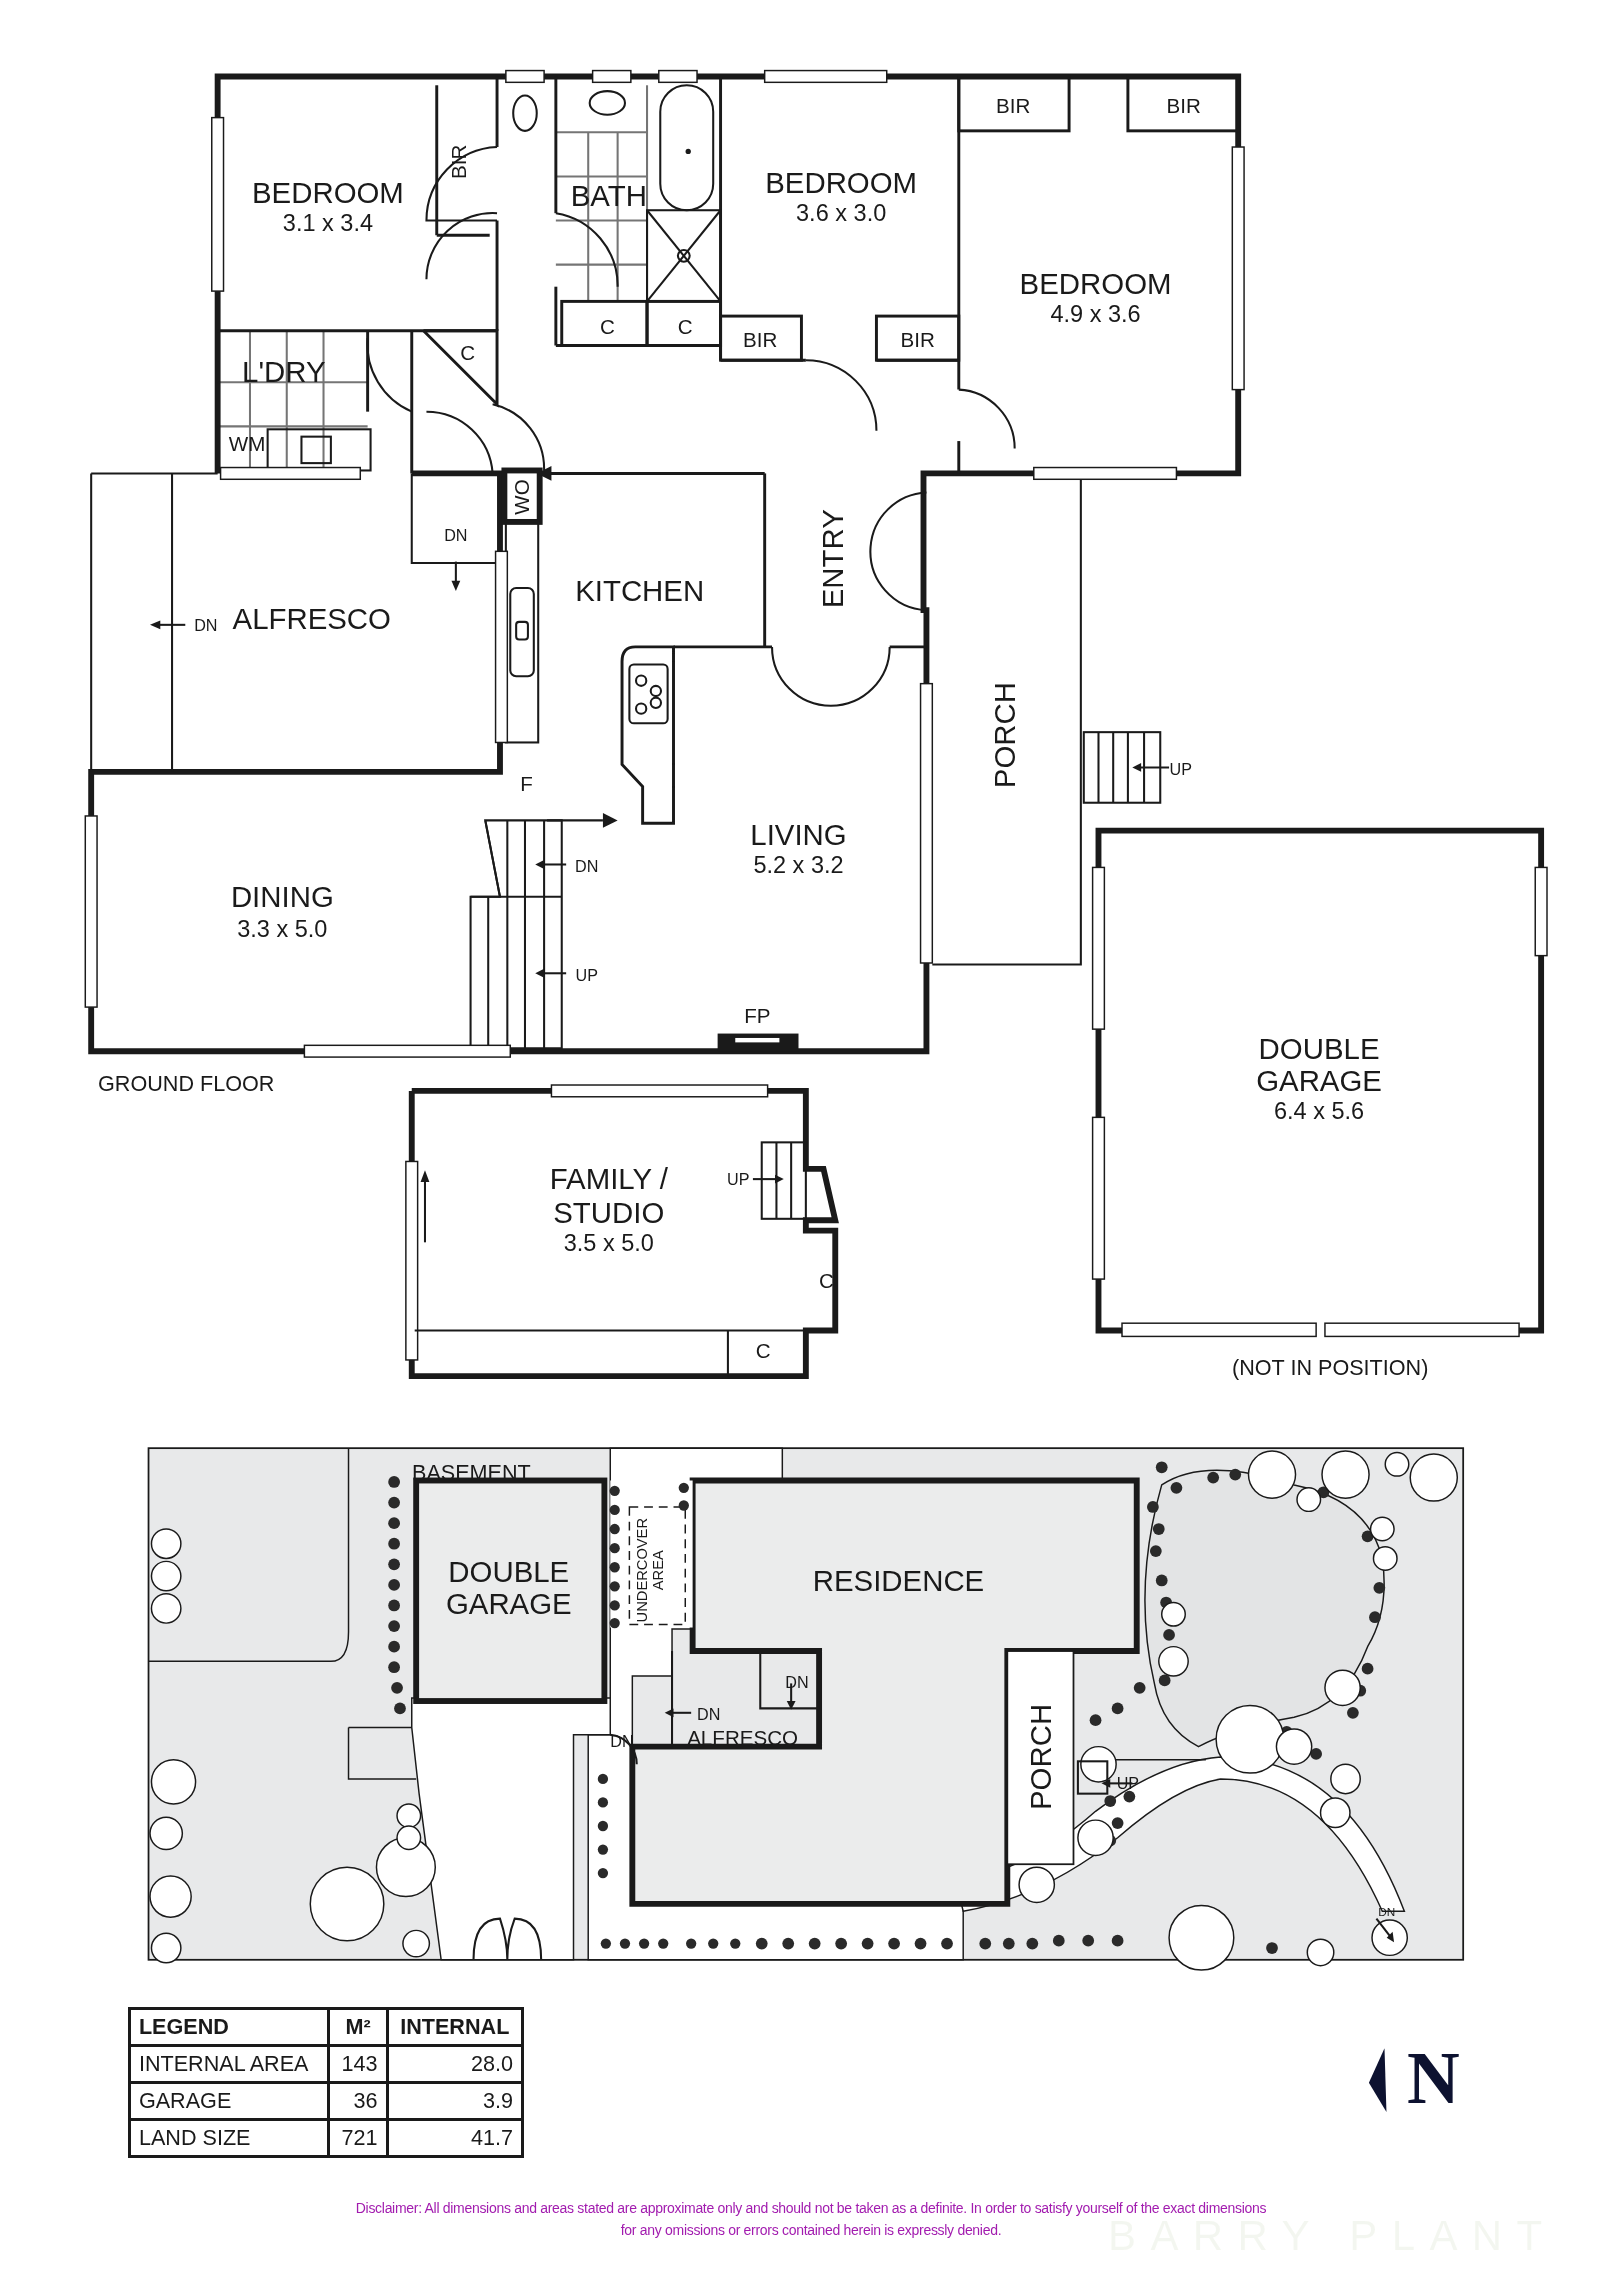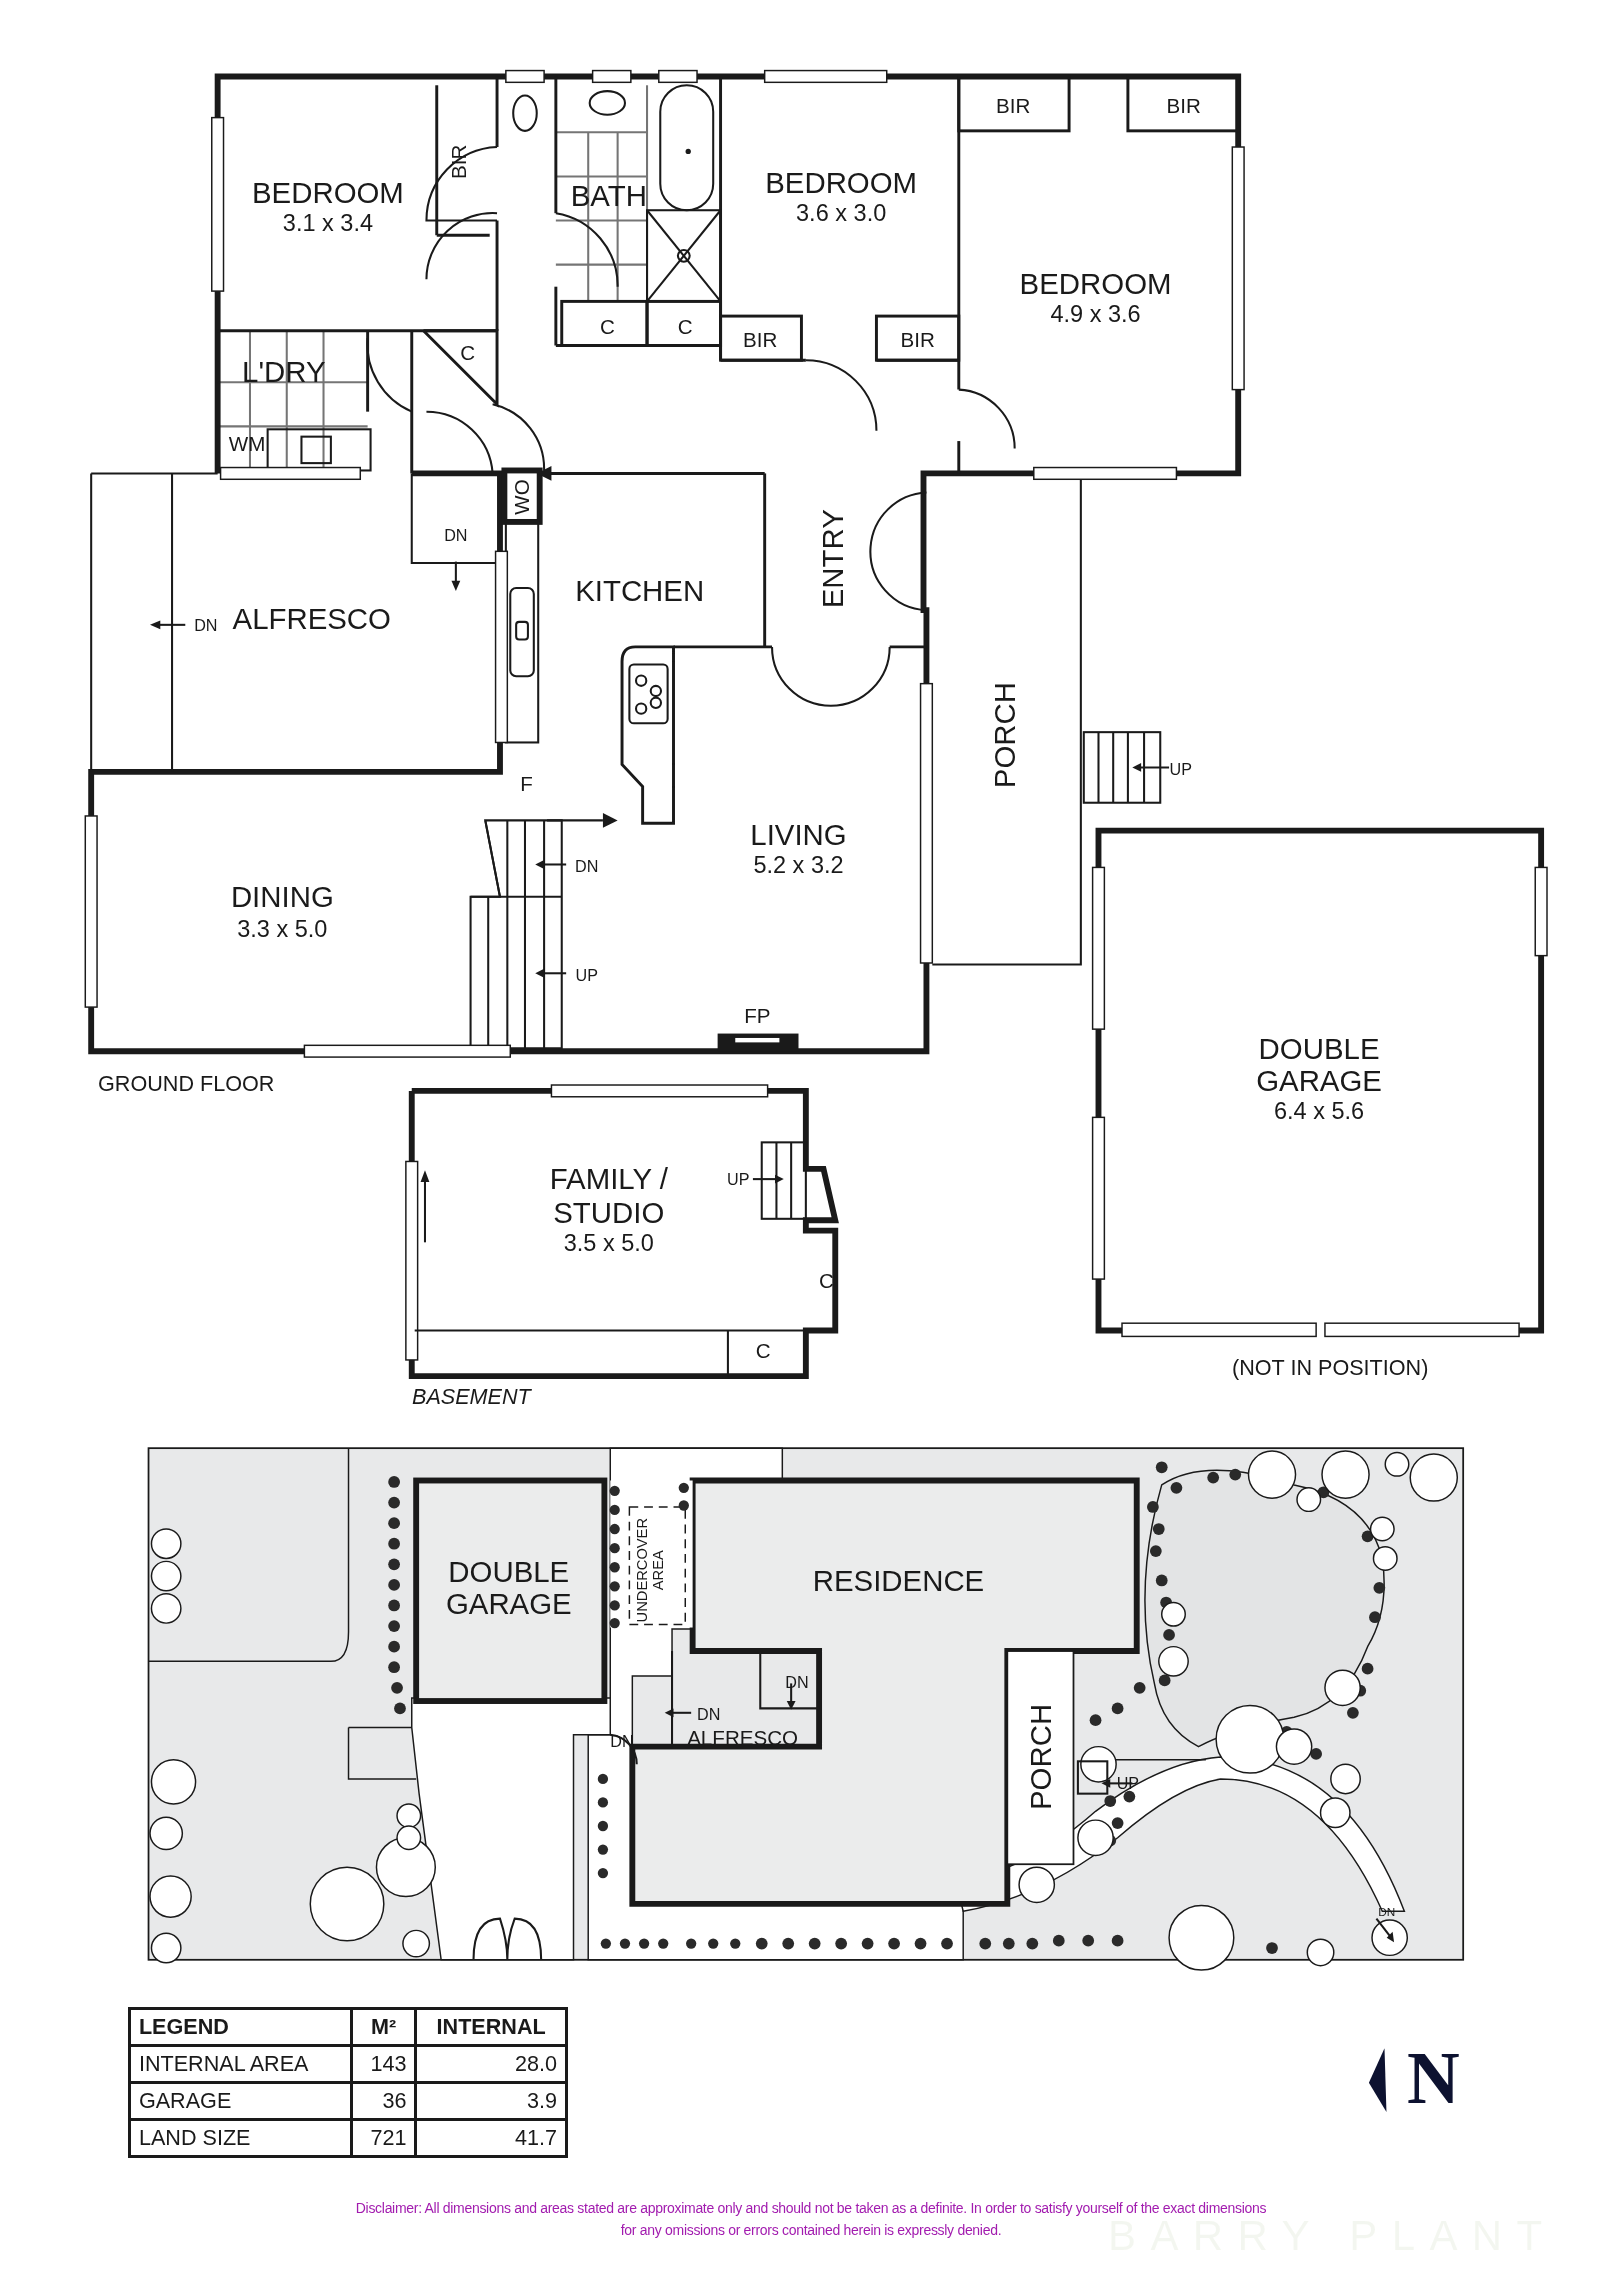--- a/index.html
+++ b/index.html
@@ -11,21 +11,21 @@
   .small { font-size:14px; }
   .tiny { font-size:11px; }
   .wall { stroke:#1a1a1a; stroke-width:4; fill:none; }
   .thin { stroke:#1a1a1a; stroke-width:1.4; fill:none; }
   .mid { stroke:#1a1a1a; stroke-width:2; fill:none; }
   .win { stroke:#1a1a1a; stroke-width:1; fill:#fff; }
   .garden { fill:#e8e9ea; stroke:#1a1a1a; stroke-width:1.2; }
   .bld { fill:#ebecec; stroke:#1a1a1a; stroke-width:4; }
   .shrub { fill:#2a2a2a; }
   .tree { fill:#ffffff; stroke:#1a1a1a; stroke-width:1; }
-  .legend { position:absolute; left:128px; top:2007px; width:440px; border-collapse:collapse; font-family:"Liberation Sans", sans-serif; }
+  .legend { position:absolute; left:128px; top:2007px; width:396px; border-collapse:collapse; font-family:"Liberation Sans", sans-serif; }
   .legend td, .legend th { border:3.3px solid #1a1a1a; height:34px; font-size:21.6px; padding:0 7.9px; }
   .legend th { font-weight:bold; text-align:center; }
   .legend th:first-child, .legend td:first-child { text-align:left; }
   .legend td { text-align:right; }
   .disclaimer { position:absolute; left:52px; top:2197px; width:1518px; text-align:center; font-size:14px; line-height:22px; color:#a21caf; font-family:"Liberation Sans", sans-serif; letter-spacing:-0.3px; }
   .north { position:absolute; left:1361px; top:2042px; width:131px; height:79px; }
   .north-n { position:absolute; left:46px; top:-5.2px; font-family:"Liberation Serif", serif; font-weight:bold; font-size:73px; color:#0d1230; }
   .watermark { position:absolute; left:1108px; top:2212px; font-size:42px; letter-spacing:14.4px; color:#4d7c0f; opacity:0.06; font-family:"Liberation Sans", sans-serif; }
   .ground-label, .basement-label, .nip-label { position:absolute; font-size:21.6px; font-family:"Liberation Sans", sans-serif; }
 </style>
@@ -410,21 +410,21 @@
     <text class="lbl room" x="715" y="1195" text-anchor="middle" transform="rotate(-90 715 1195)">PORCH</text>
     <text class="lbl tiny" x="542" y="1148" text-anchor="middle">DN</text>
     <text class="lbl tiny" x="482" y="1170" text-anchor="middle">DN</text>
     <text class="lbl tiny" x="423" y="1188" text-anchor="middle">DN</text>
     <text class="lbl tiny" x="767" y="1217" text-anchor="middle">UP</text>
     <text class="lbl" style="font-size:8px" x="943" y="1303" text-anchor="middle">DN</text>
   </g>
 </svg>
 
 <div class="ground-label" style="left:98px; top:1071px;">GROUND FLOOR</div>
-<div class="basement-label" style="left:412px; top:1384px;font-style:italic;">BASEMENT</div>
+<div class="basement-label" style="left:412px; top:1460px;">BASEMENT</div>
 <div class="nip-label" style="left:1232px; top:1355px;">(NOT IN POSITION)</div>
 
 <table class="legend">
   <tbody>
       <tr>
     <th>LEGEND</th>
     <th>M²</th>
     <th>INTERNAL</th>
   </tr>
   <tr>

